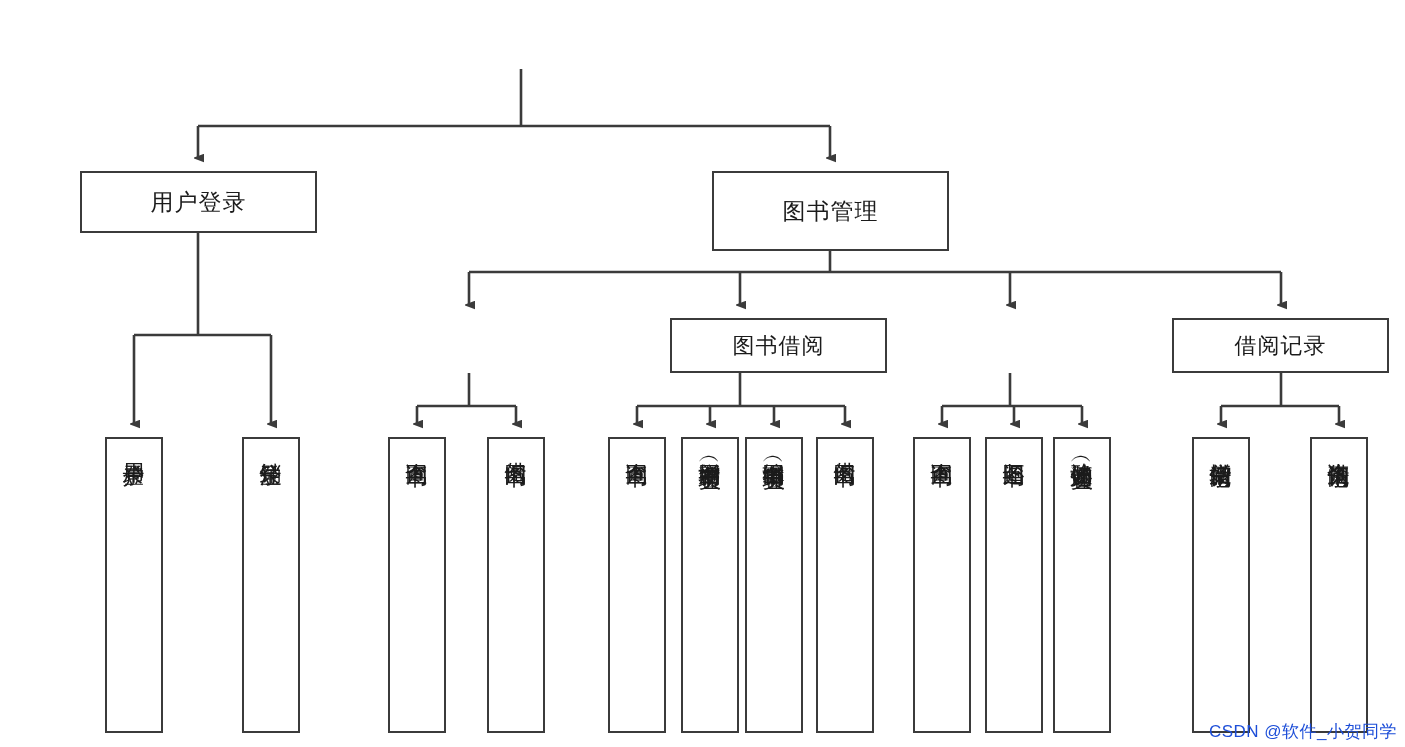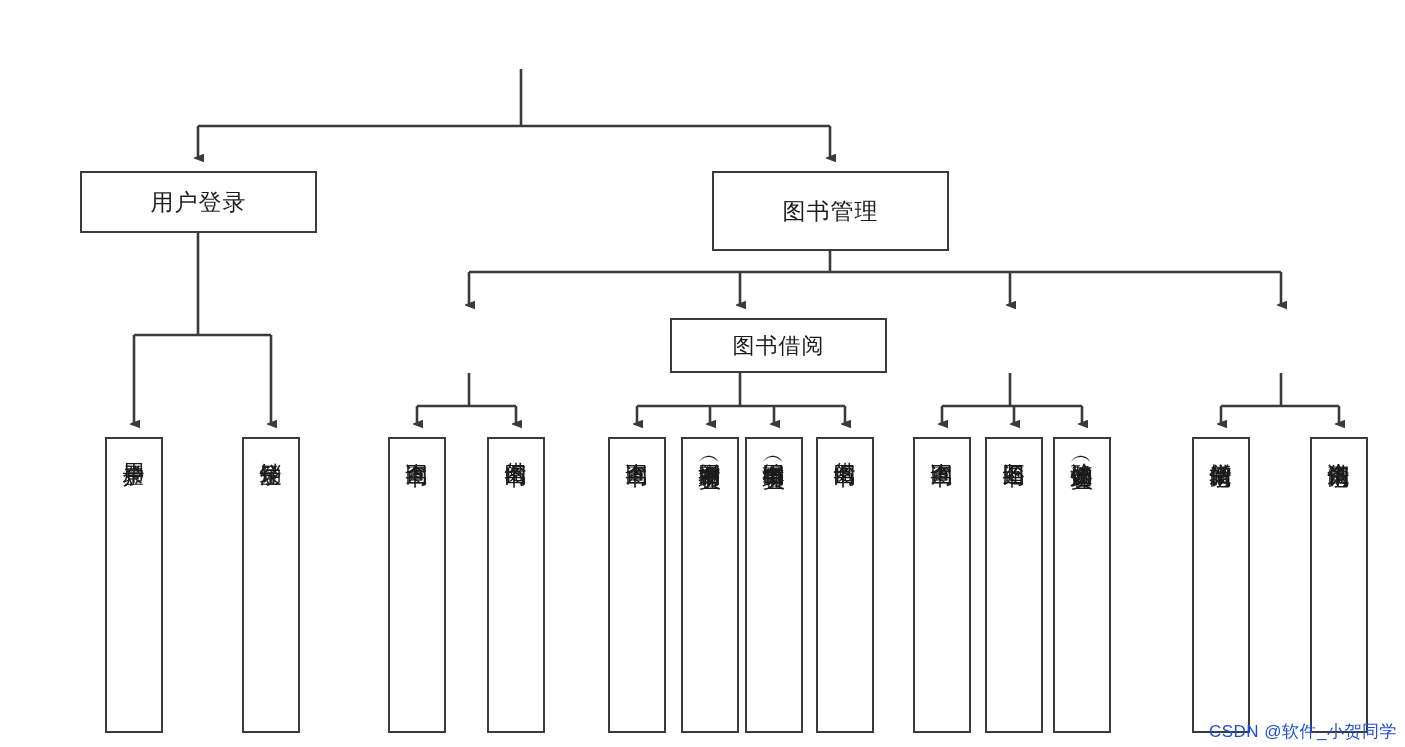--- a/index.html
+++ b/index.html
@@ -134,20 +134,23 @@
   <div class="node level2" style="left: 80px; top: 171px; width: 237px; height: 62px;">
     <span class="htext">用户登录</span>
   </div>
   <div class="node level2" style="left: 712px; top: 171px; width: 237px; height: 80px;">
     <span class="htext">图书管理</span>
   </div>
 
   <div class="node level3" style="left: 632px; top: 318px; width: 217px; height: 55px; margin-left: 38px;">
     <span class="htext">图书借阅</span>
   </div>
+  <div class="node level3" style="left: 1172px; top: 318px; width: 217px; height: 55px;">
+    <span class="htext">借阅记录</span>
+  </div>
 
   <div class="node leaf" style="left: 105px; top: 437px; width: 58px; height: 296px;">
     <span class="vtext">用户登录</span>
   </div>
   <div class="node leaf" style="left: 242px; top: 437px; width: 58px; height: 296px;">
     <span class="vtext">注销登录</span>
   </div>
   <div class="node leaf" style="left: 388px; top: 437px; width: 58px; height: 296px;">
     <span class="vtext">查询图书</span>
   </div>

